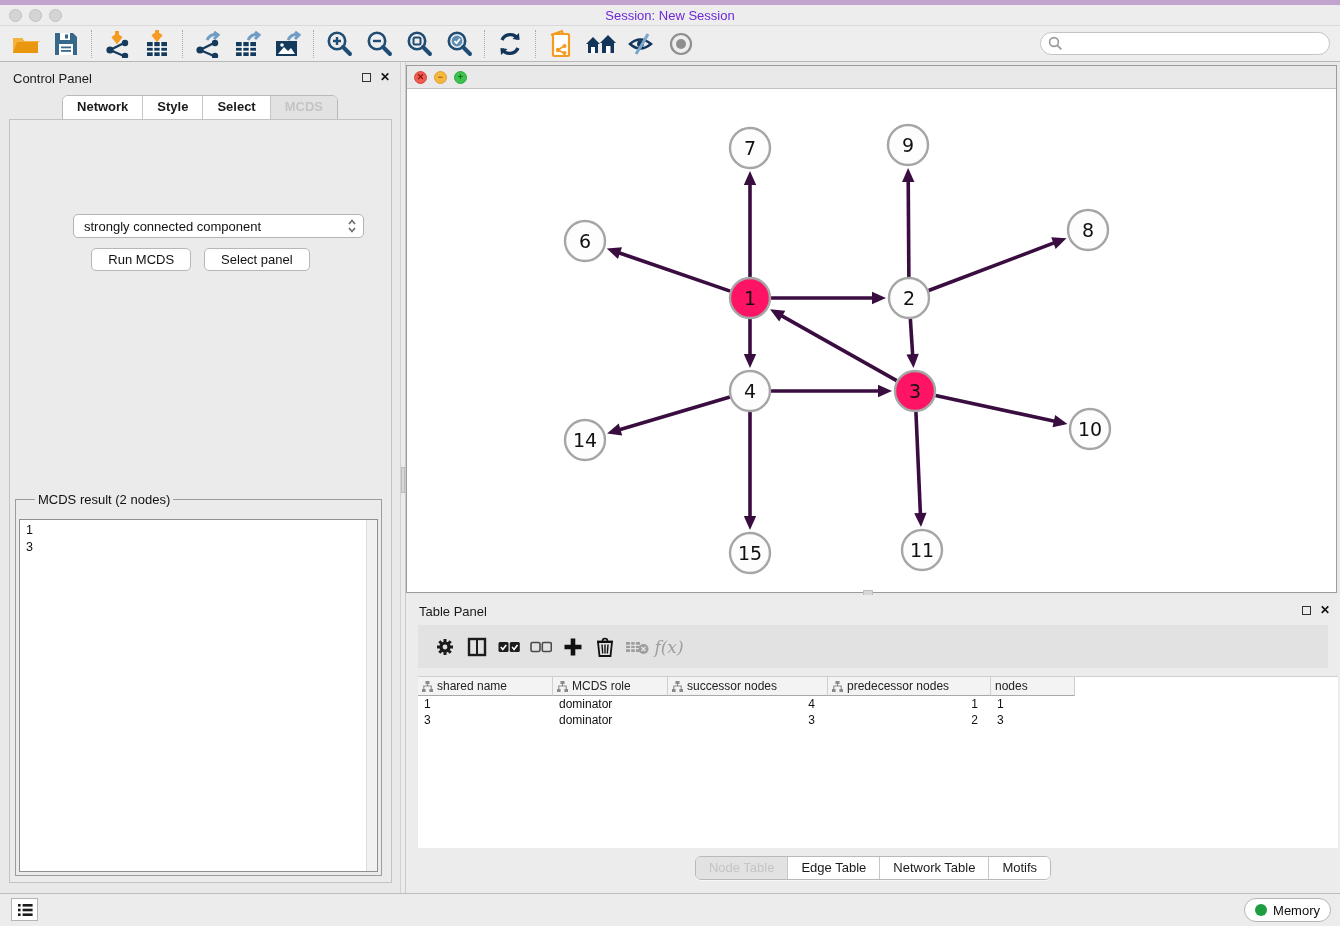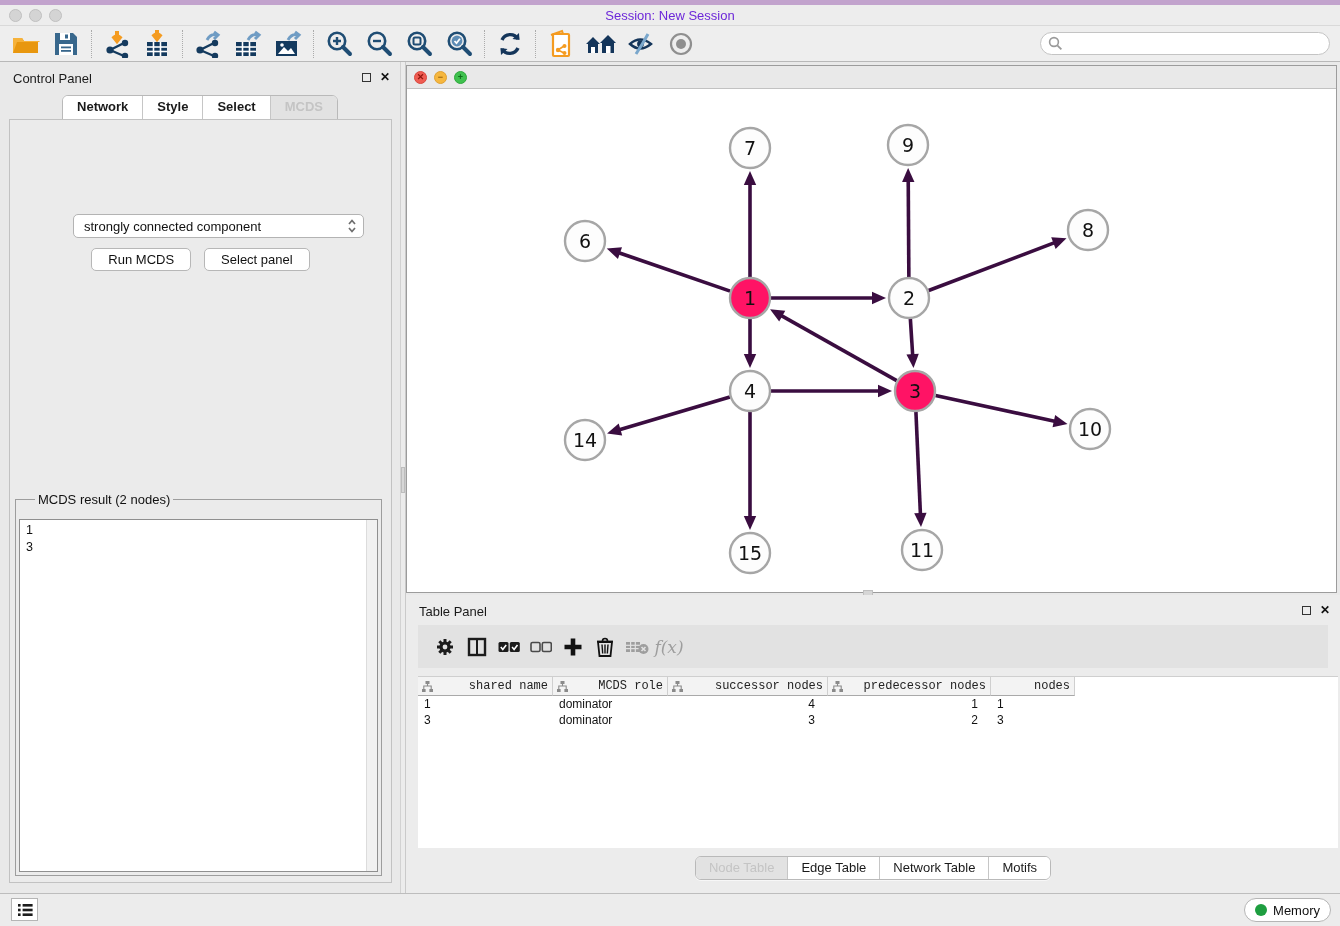--- a/index.html
+++ b/index.html
@@ -77,21 +77,21 @@
   .table-panel { position:absolute; left:406px; top:595px; width:934px; height:298px; background:#ececec; }
   .tp-toolbar { position:absolute; left:12px; top:30px; width:910px; height:43px; background:#e2e2e2;
     display:flex; align-items:center; gap:2px; padding-left:12px; }
   .tp-btn { width:30px; height:30px; border:none; background:none; display:flex;
     align-items:center; justify-content:center; cursor:pointer; }
   .fx { font-family:"DejaVu Serif", serif; font-style:italic; font-size:17px; color:#9e9e9e; }
   .tp-white { position:absolute; left:12px; top:81px; width:920px; height:172px; background:#fff; overflow:hidden; }
   .tp-head { display:flex; height:20px; border-top:1px solid #cfcfcf; }
   .th { background:#f3f3f3; border-right:1px solid #cfcfcf; border-bottom:1px solid #a9a9a9;
     display:flex; align-items:center; font-size:12px; color:#222; position:relative; }
-  .th .thlabel { flex:1; text-align:right; padding:0 4px;font-family:Liberation Mono, monospace; }
+  .th .thlabel { flex:1; text-align:left; padding:0 4px; }
   .th svg { margin-left:4px; flex:0 0 auto; }
   .tr { display:flex; height:16px; }
   .td { font-size:12px; color:#111; line-height:16px; padding:0 6px; white-space:nowrap; overflow:hidden; }
   .tp-footer { position:absolute; left:0; right:0; top:253px; height:45px; background:#ececec; text-align:center; }
   .tp-footer .seg { margin-top:8px; }
   .tp-footer .tab { font-weight:400; padding:3px 13px 4px; }
 
   
   .statusbar { position:absolute; left:0; top:893px; width:1340px; height:33px;
     background:#ececec; border-top:1px solid #bdbdbd; }

